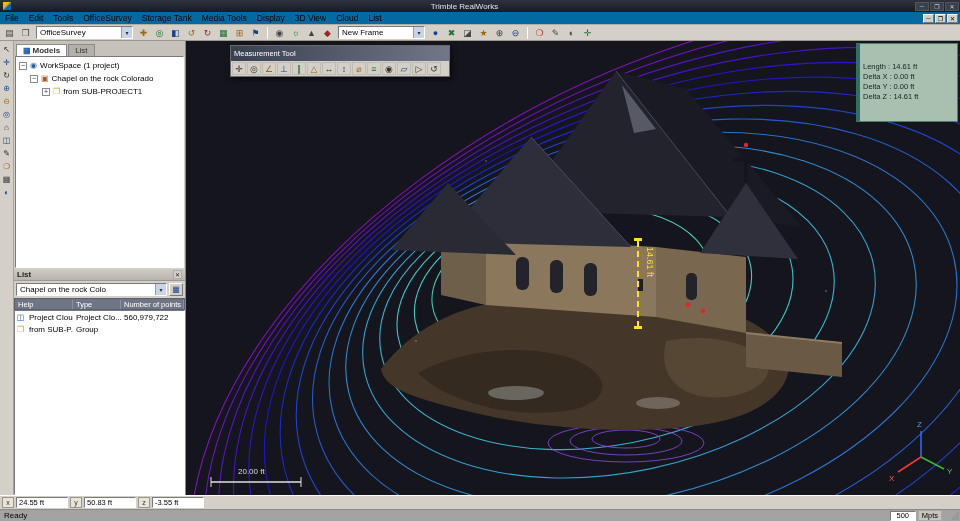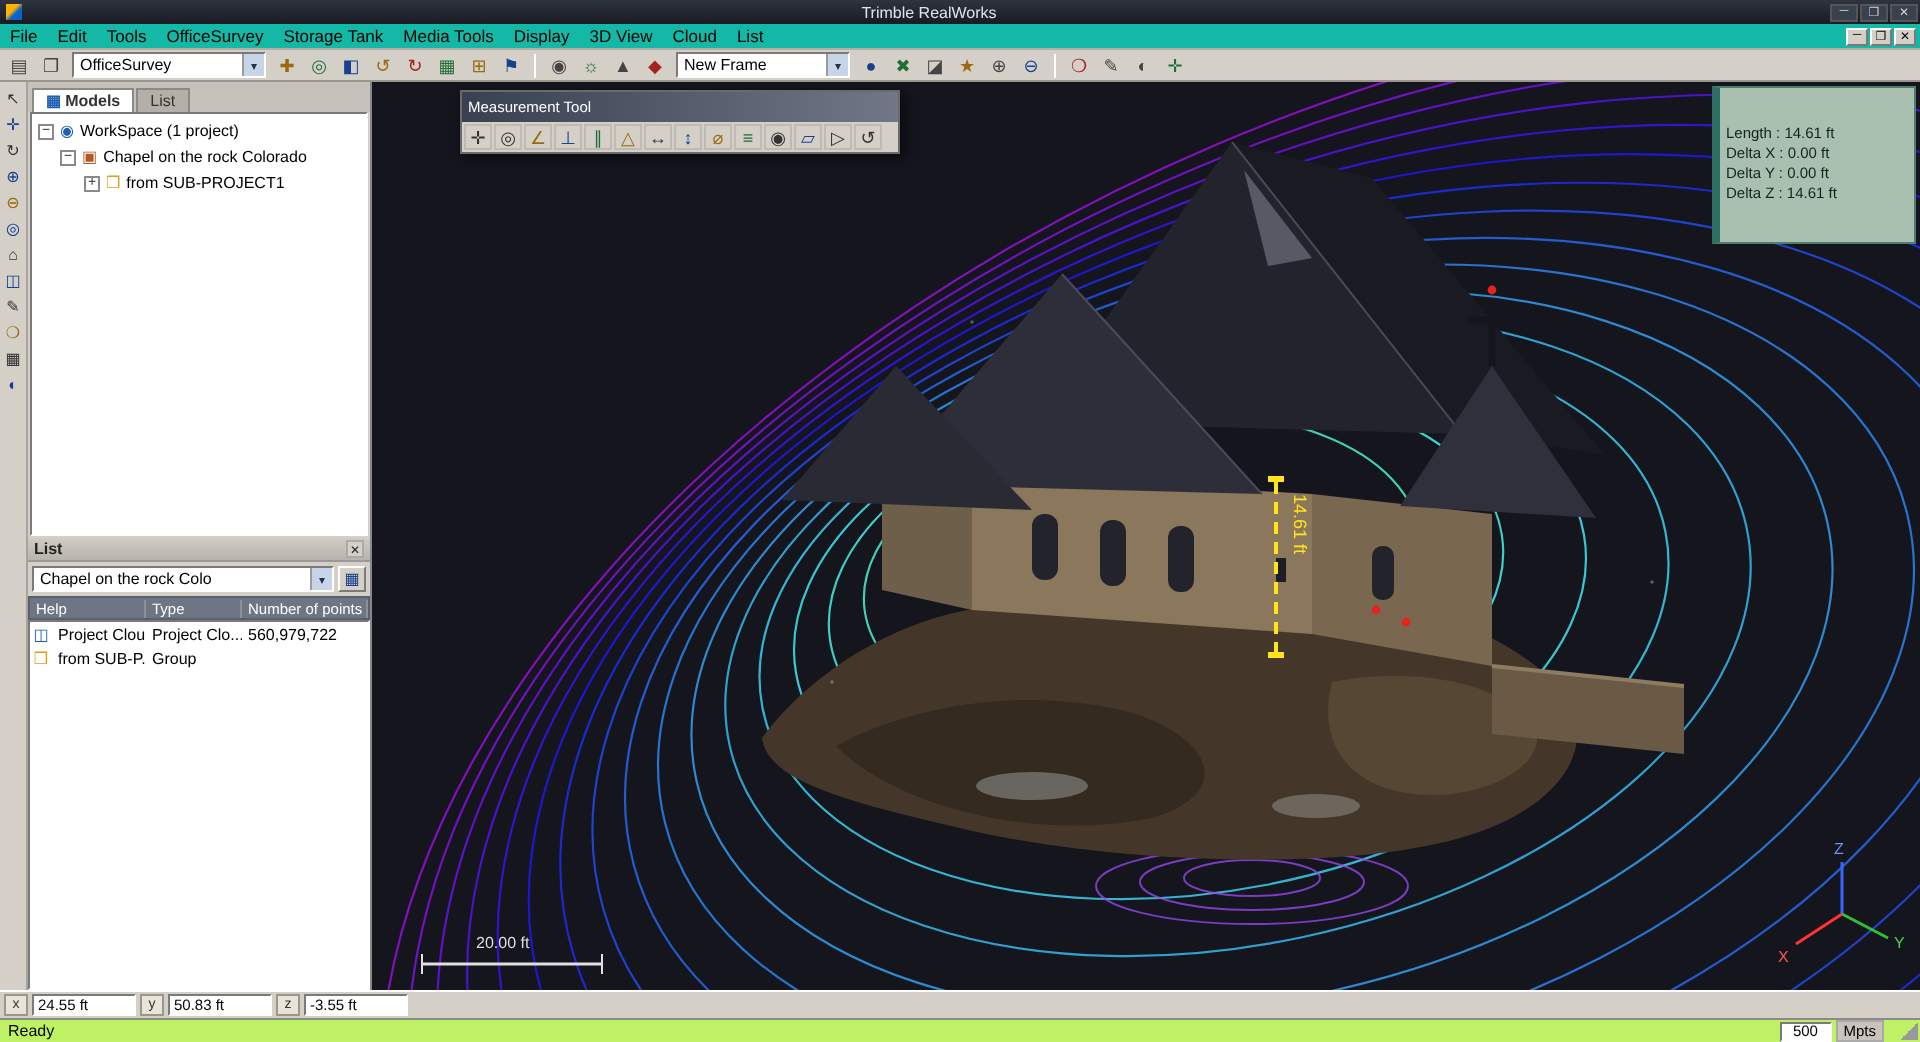--- a/index.html
+++ b/index.html
@@ -8,21 +8,21 @@
   svg{font-family:"Liberation Sans",sans-serif;}
 
   .titlebar{position:absolute;top:0;left:0;width:960px;height:12px;display:flex;align-items:center;
     background:linear-gradient(#2f3340,#181b23);color:#dfe3ea;font-size:8px;}
   .app-logo{width:8px;height:8px;margin:0 3px;background:linear-gradient(135deg,#ffb400 40%,#0a64c8 60%);}
   .title-text{flex:1;text-align:center;}
   .win-btn{width:14px;height:9px;margin-right:1px;background:#39404e;border:1px solid #555;color:#cfd3da;
     font-size:6px;display:flex;align-items:center;justify-content:center;}
 
   .menubar{position:absolute;top:12px;left:0;width:960px;height:13px;display:flex;align-items:center;
-    background:#14b8a6;border-bottom:1px solid #b3afa6;font-size:8.5px;}
+    background:#0369a1;border-bottom:1px solid #b3afa6;font-size:8.5px;}
   .menu-item{padding:0 5px;}
   .mdi{margin-left:auto;display:flex;gap:1px;margin-right:2px;}
   .mdi span{width:11px;height:9px;border:1px solid;border-color:#fff #7a7a7a #7a7a7a #fff;background:#d4d0c8;
     font-size:6px;display:flex;align-items:center;justify-content:center;}
 
   .toolbar{position:absolute;top:25px;left:0;width:960px;height:16px;display:flex;align-items:center;
     background:#d4d0c8;border-bottom:1px solid #9b978e;padding:0 2px;gap:1px;}
   .tbi{width:15px;height:14px;font-size:9px;color:#444;display:inline-flex;align-items:center;justify-content:center;}
   .tbi:nth-of-type(3n){color:#9a6a10;} .tbi:nth-of-type(4n){color:#1f6e35;}
   .tbi:nth-of-type(5n){color:#17418f;} .tbi:nth-of-type(7n){color:#a32222;}
@@ -89,21 +89,21 @@
   .info-panel{position:absolute;top:2px;right:2px;width:102px;background:#a9c0b1;border:1px solid #4f7d6e;
     border-left:4px solid #2e6e63;font-size:7.5px;color:#13241d;padding:18px 3px;line-height:1.35;}
 
   .coordbar{position:absolute;top:495px;left:0;width:960px;height:14px;background:#d4d0c8;
     border-top:1px solid #fff;display:flex;align-items:center;gap:2px;padding:0 2px;font-size:8px;}
   .chip{width:12px;height:11px;background:#e8e4d8;border:1px solid #9a968c;font-size:7px;display:flex;
     align-items:center;justify-content:center;color:#333;}
   .coordbar input{width:52px;height:11px;font-size:7.5px;border:1px solid;border-color:#7a7a7a #fff #fff #7a7a7a;
     padding:0 2px;font-family:"Liberation Sans",sans-serif;}
 
-  .statusbar{position:absolute;top:509px;left:0;width:960px;height:12px;background:#bef264;
+  .statusbar{position:absolute;top:509px;left:0;width:960px;height:12px;background:#a3a3a3;
     border-top:1px solid #8a8a8a;display:flex;align-items:center;font-size:8px;padding:0 4px;}
   .sb-right{margin-left:auto;display:flex;align-items:center;gap:2px;margin-right:14px;}
   .sb-box{width:26px;height:10px;background:#fff;border:1px solid;border-color:#7a7a7a #fff #fff #7a7a7a;
     font-size:7.5px;display:flex;align-items:center;justify-content:center;}
   .sb-chip{font-size:7.5px;padding:0 3px;border:1px solid #aaa;background:#c8c4bc;}
   .grip{position:absolute;right:1px;bottom:1px;width:9px;height:9px;
     background:linear-gradient(135deg,transparent 50%,#999 50%);}
 </style>
 </head>
 <body>

